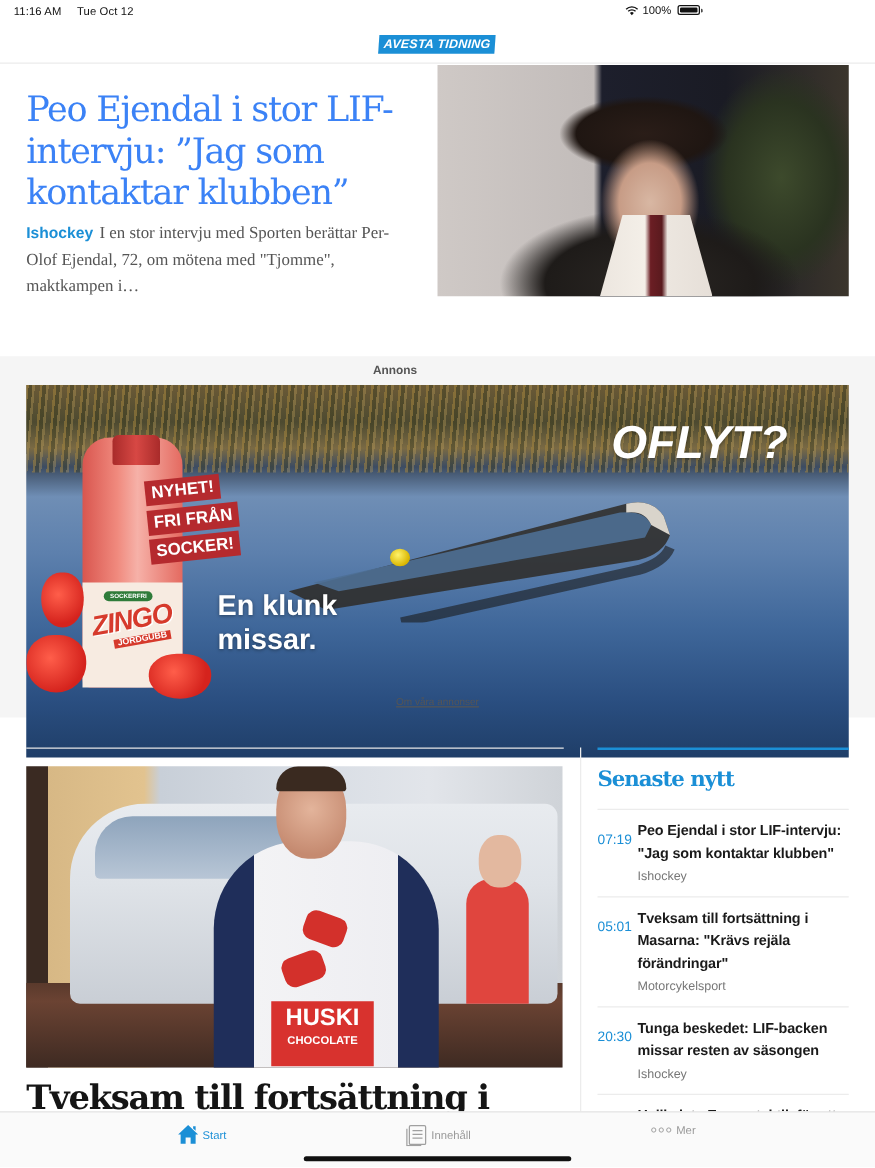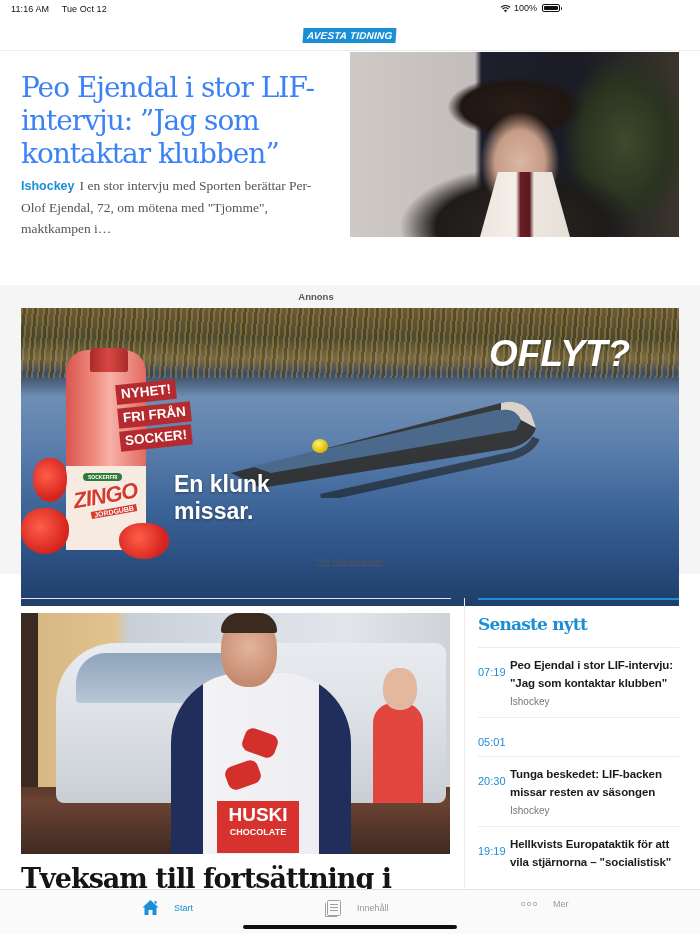--- a/index.html
+++ b/index.html
@@ -77,21 +77,21 @@
   .latest { position: absolute; left: 478px; top: 598px; width: 201px; }
   .latest-bar { height: 2px; background: #1b8fd6; }
   .latest-title { font-family: "DejaVu Serif", "Liberation Serif", serif; font-weight: bold; color: #1b8fd6; font-size: 17px; letter-spacing: -0.8px; margin-top: 14px; height: 34px; border-bottom: 1px solid #ececec; }
   .latest-item { display: flex; padding: 8px 0 8px 0; border-bottom: 1px solid #ececec; }
   .latest-time { width: 32px; flex: none; font-size: 11px; color: #1b8fd6; padding-top: 2px; margin-top: 8px; }
   .latest-body { flex: 1; }
   .latest-headline { font-size: 11.5px; line-height: 18px; color: #1a1a1a; font-weight: bold; letter-spacing: -0.1px; }
   .latest-section { font-size: 10px; color: #777; margin-top: 3px; line-height: 14px; }
 
   .tab-bar { position: absolute; left: 0; top: 889px; width: 700px; height: 45px; background: #fafafa; border-top: 1px solid #e3e3e3; }
-  .tab { position: absolute; top: 9px; display: flex; align-items: center; gap: 15px; font-size: 9px; }
+  .tab { position: absolute; top: 9px; display: flex; align-items: center; gap: 3px; font-size: 9px; }
   .tab-start { left: 142px; color: #1b8fd6; }
   .tab-innehall { left: 324px; color: #999; }
   .tab-mer { left: 520px; color: #999; }
   .home-indicator { position: absolute; left: 243px; top: 35px; width: 214px; height: 4px; border-radius: 2px; background: #111; }
 </style>
 </head>
 <body>
 
 <div class="status-bar">
   <div class="status-left">
@@ -189,20 +189,24 @@
   <div class="latest-item">
     <div class="latest-time">07:19</div>
     <div class="latest-body">
       <div class="latest-headline">Peo Ejendal i stor LIF-intervju: "Jag som kontaktar klubben"</div>
       <div class="latest-section">Ishockey</div>
     </div>
   </div>
 
   <div class="latest-item">
     <div class="latest-time">05:01</div>
+    <div class="latest-body">
+      <div class="latest-headline">Tveksam till fortsättning i Masarna: "Krävs rejäla förändringar"</div>
+      <div class="latest-section">Motorcykelsport</div>
+    </div>
   </div>
 
   <div class="latest-item">
     <div class="latest-time">20:30</div>
     <div class="latest-body">
       <div class="latest-headline">Tunga beskedet: LIF-backen missar resten av säsongen</div>
       <div class="latest-section">Ishockey</div>
     </div>
   </div>
 

